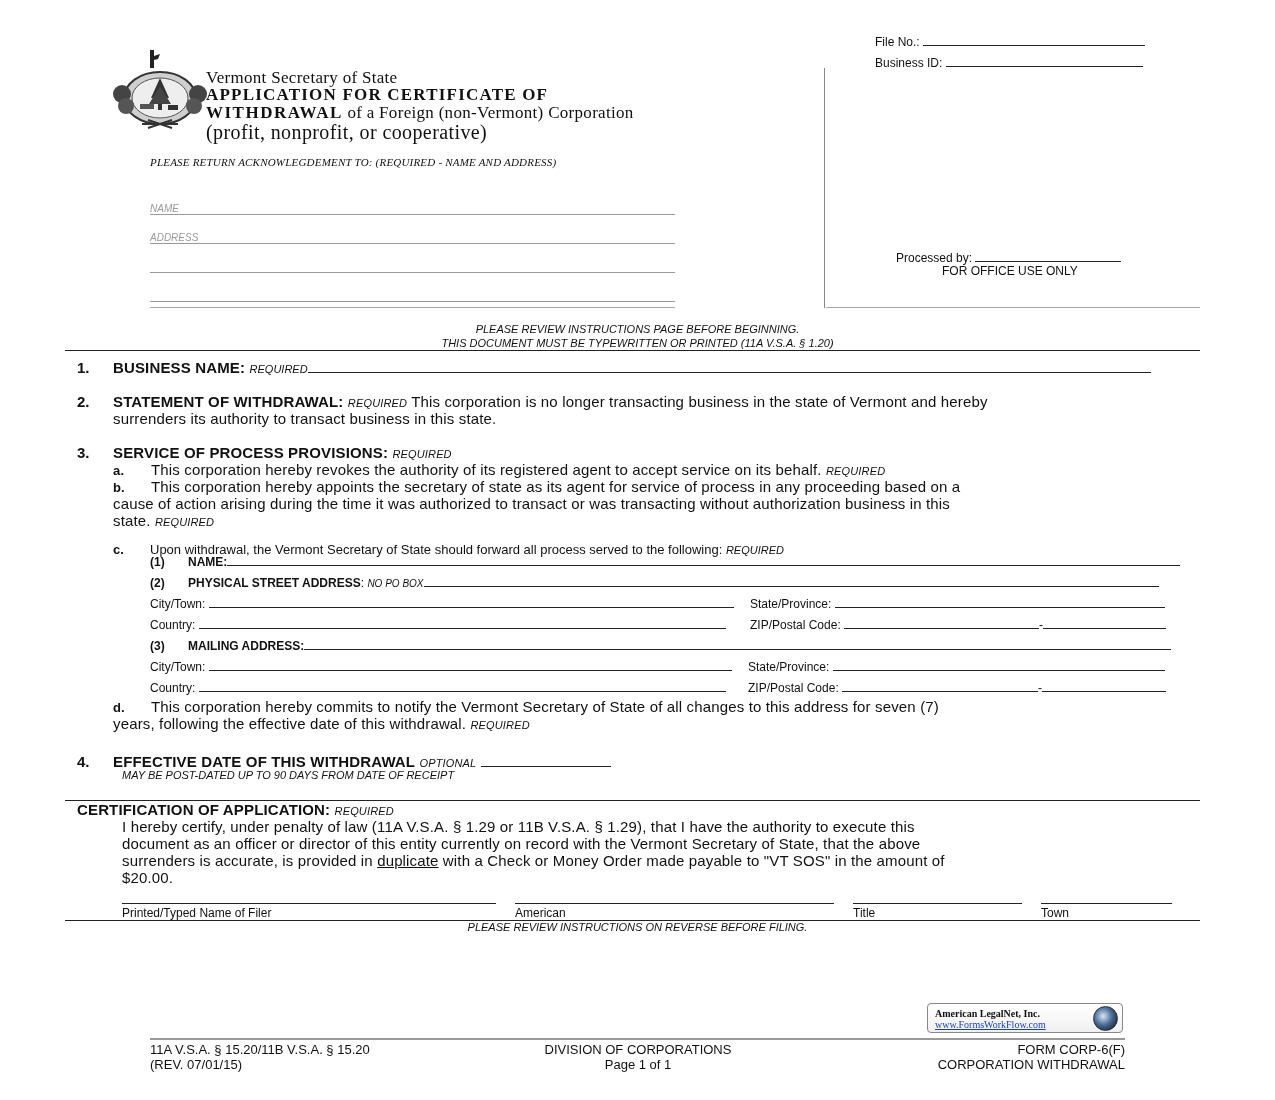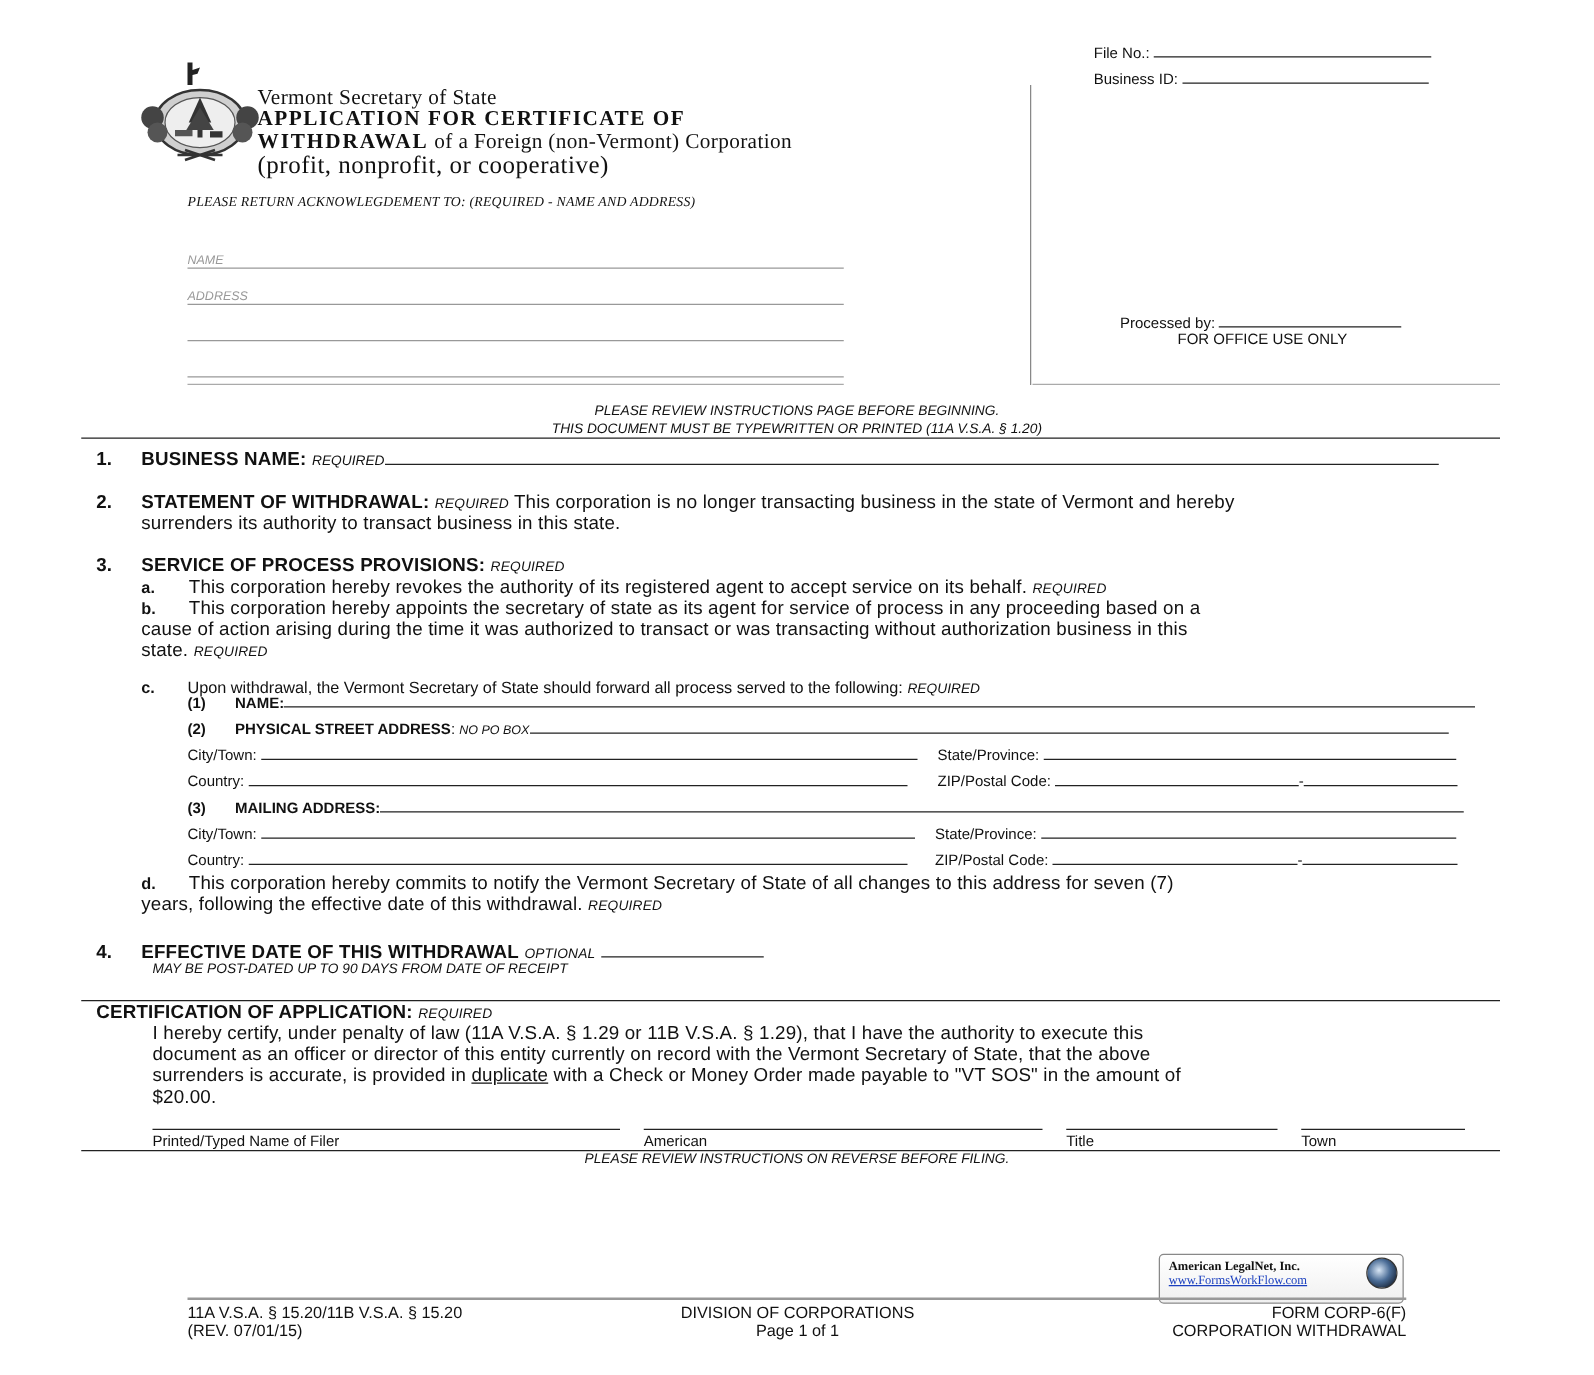--- a/index.html
+++ b/index.html
@@ -30,21 +30,21 @@
 
   #vdivider { left: 824px; top: 68px; height: 240px; border-left: 1px solid #888; width: 0; }
   .office-field { position: absolute; font-size: 12px; white-space: nowrap; }
   #office-only { left: 942px; top: 264px; font-size: 12px; }
 
   .centered-note { position: absolute; left: 0; width: 1275px; text-align: center; font-size: 11px; font-style: italic; }
 
   .sec-num { position: absolute; font-size: 15px; font-weight: bold; }
   .line { position: absolute; white-space: nowrap; }
 
-  #logo { left: 927px; top: 1003px; width: 196px; height: 40px; border: 1px solid #888; border-radius: 4px; background: linear-gradient(#fff, #f0f0f0); }
+  #logo { left: 927px; top: 1003px; width: 196px; height: 30px; border: 1px solid #888; border-radius: 4px; background: linear-gradient(#fff, #f0f0f0); }
   #logo .name { position: absolute; left: 7px; top: 4px; font-size: 10px; font-weight: bold; font-family: "Liberation Serif", serif; }
   #logo .url { position: absolute; left: 7px; top: 15px; font-size: 10px; color: #1a3fbf; text-decoration: underline; font-family: "Liberation Serif", serif; }
   #logo .globe { position: absolute; right: 4px; top: 2px; width: 25px; height: 25px; border-radius: 50%; background: radial-gradient(circle at 40% 40%, #d8e6f5 0%, #4a6c96 45%, #1d2b40 80%); border: 1px solid #333; }
 
   .footer { position: absolute; font-size: 13px; line-height: 15px; }
 </style>
 </head>
 <body>
 
 <div class="office-field" style="left:875px; top:34px;">

